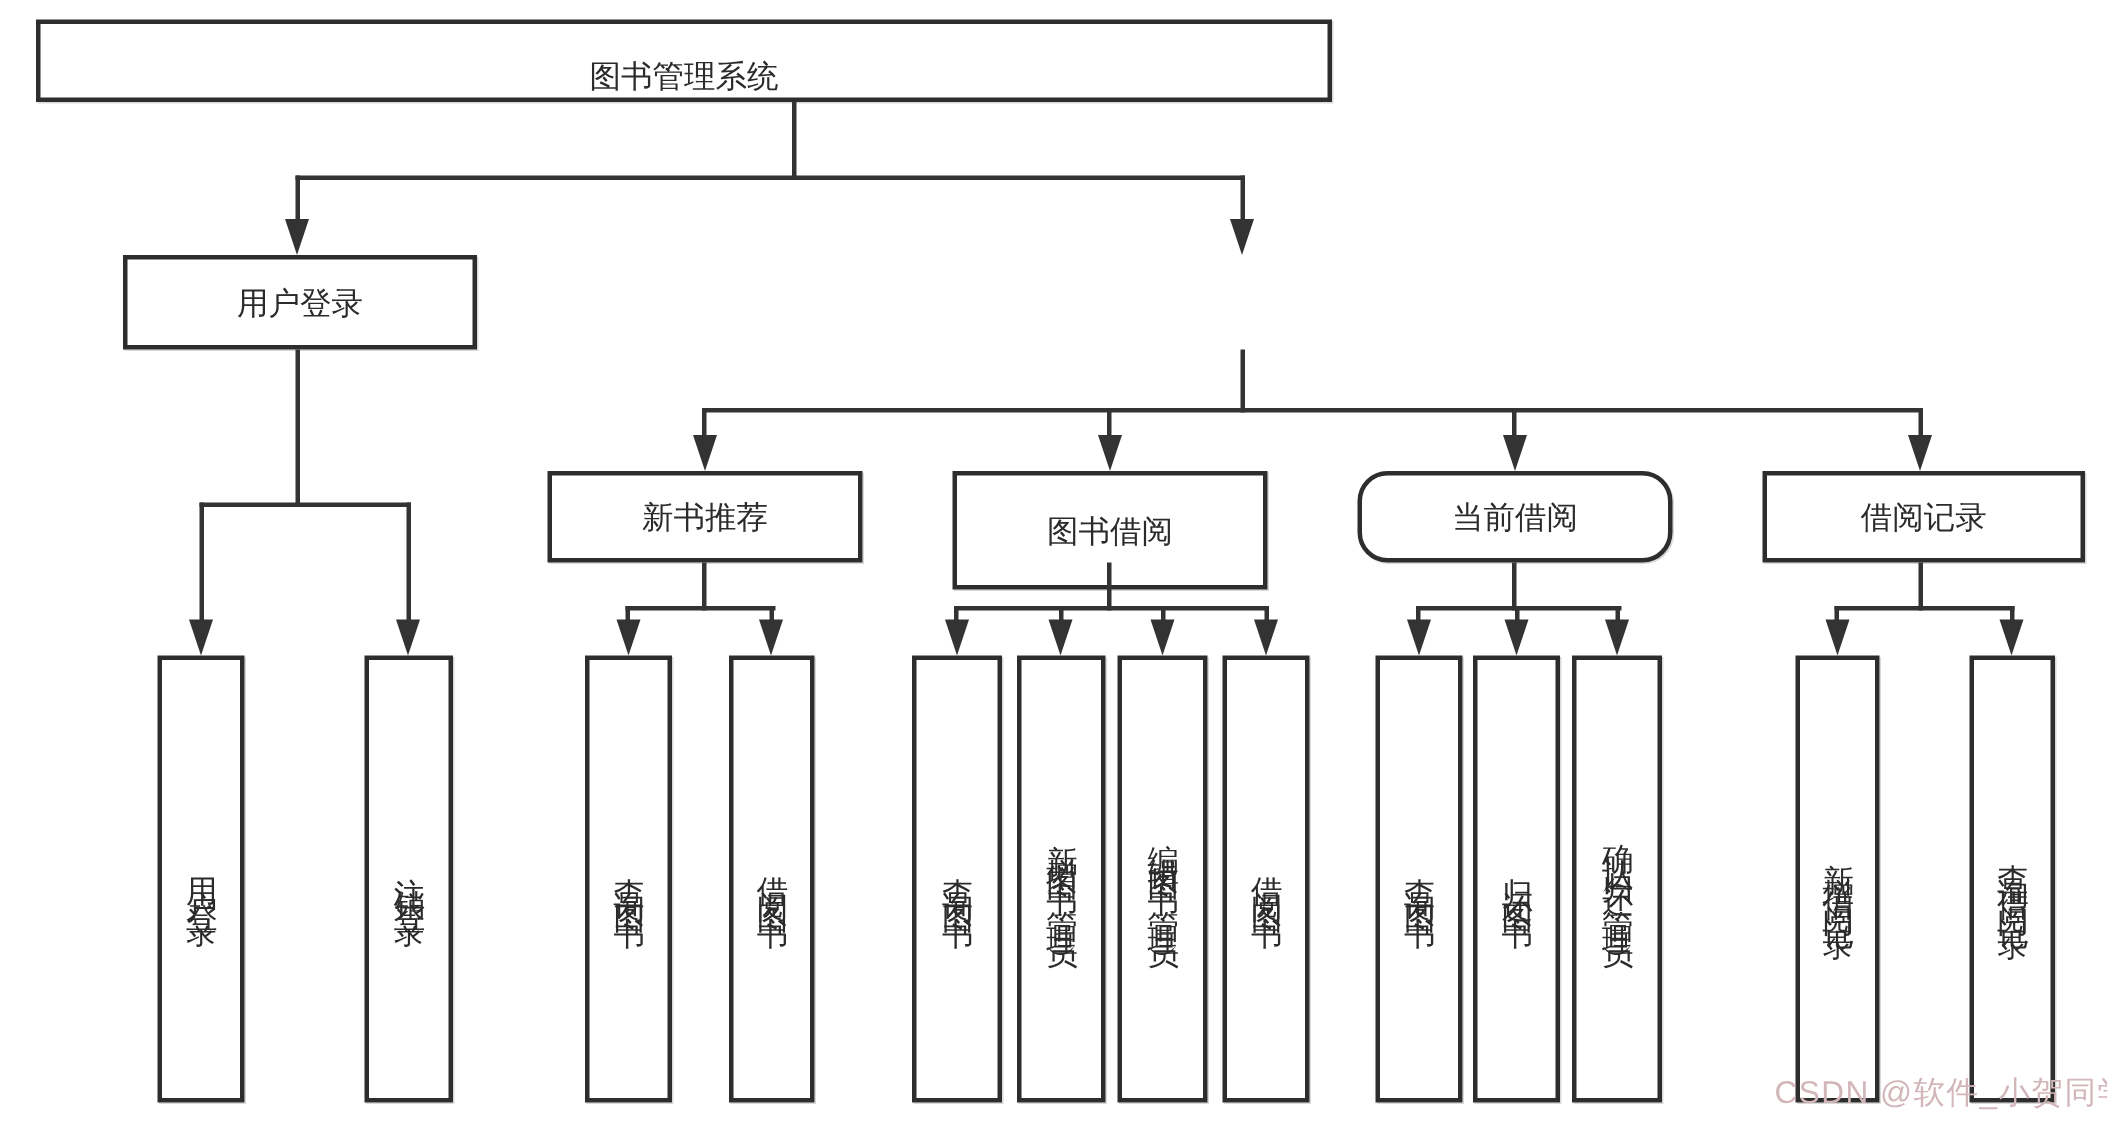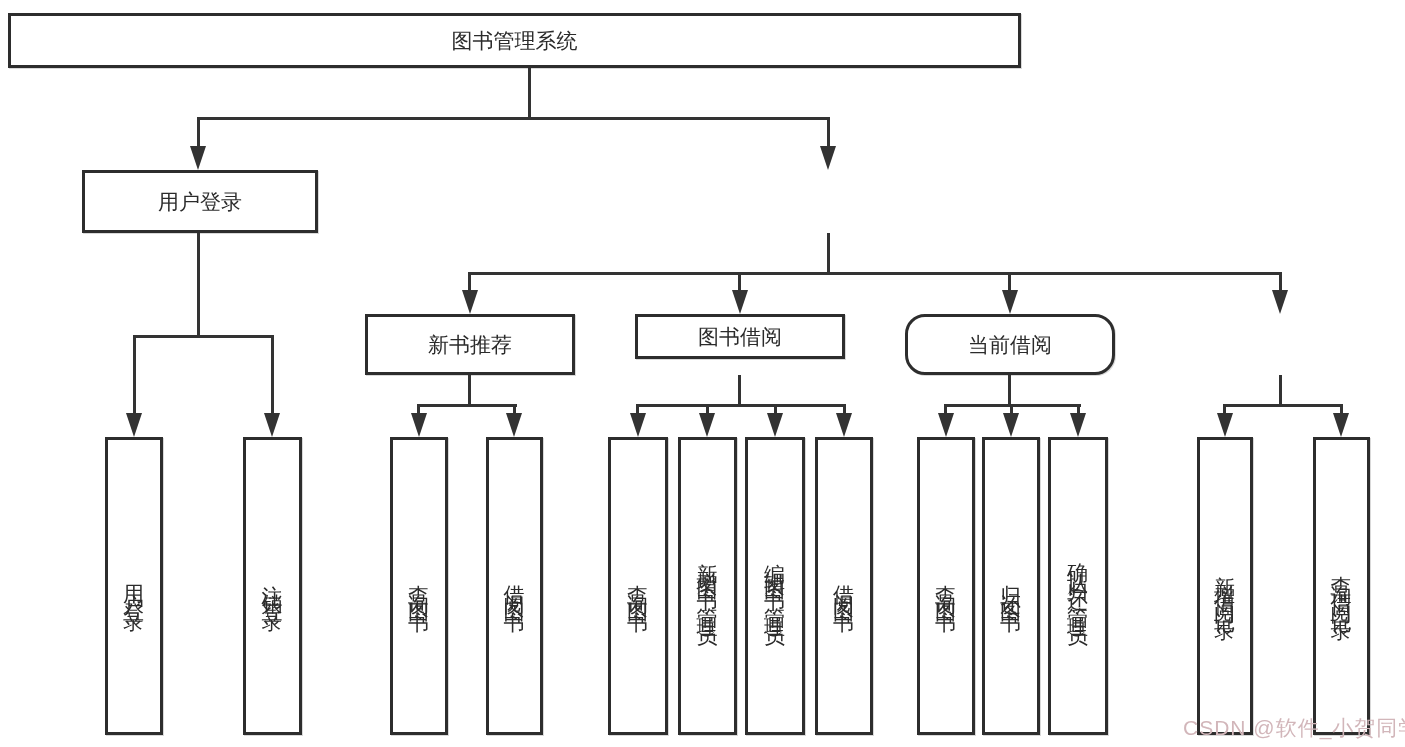--- a/index.html
+++ b/index.html
@@ -43,37 +43,40 @@
     letter-spacing:1px;
     white-space:nowrap;
     z-index:5;
   }
 </style>
 </head>
 <body>
 
 <div class="stage">
 
-  <div class="box" style="left:8px;top:13px;width:1013px;height:55px;">
+  <div class="box" style="left:24px;top:13px;width:864px;height:55px;align-items:flex-end;">
     <span>图书管理系统</span>
   </div>
 
   <div class="box" style="left:82px;top:170px;width:236px;height:63px;">
     <span>用户登录</span>
   </div>
 
 
   <div class="box" style="left:365px;top:314px;width:210px;height:61px;">
     <span>新书推荐</span>
   </div>
-  <div class="box" style="left:635px;top:314px;width:210px;height:45px;">
+  <div class="box" style="left:635px;top:314px;width:210px;height:79px;">
     <span>图书借阅</span>
   </div>
   <div class="box" style="left:905px;top:314px;width:210px;height:61px;border-radius:20px;">
     <span>当前借阅</span>
+  </div>
+  <div class="box" style="left:1175px;top:314px;width:215px;height:61px;">
+    <span>借阅记录</span>
   </div>
 
   <div class="box leaf" style="left:105px;top:437px;width:58px;height:298px;">
     <span class="vtext">用户登录</span>
   </div>
   <div class="box leaf" style="left:243px;top:437px;width:59px;height:298px;">
     <span class="vtext">注销登录</span>
   </div>
 
   <div class="box leaf" style="left:390px;top:437px;width:58px;height:298px;">

